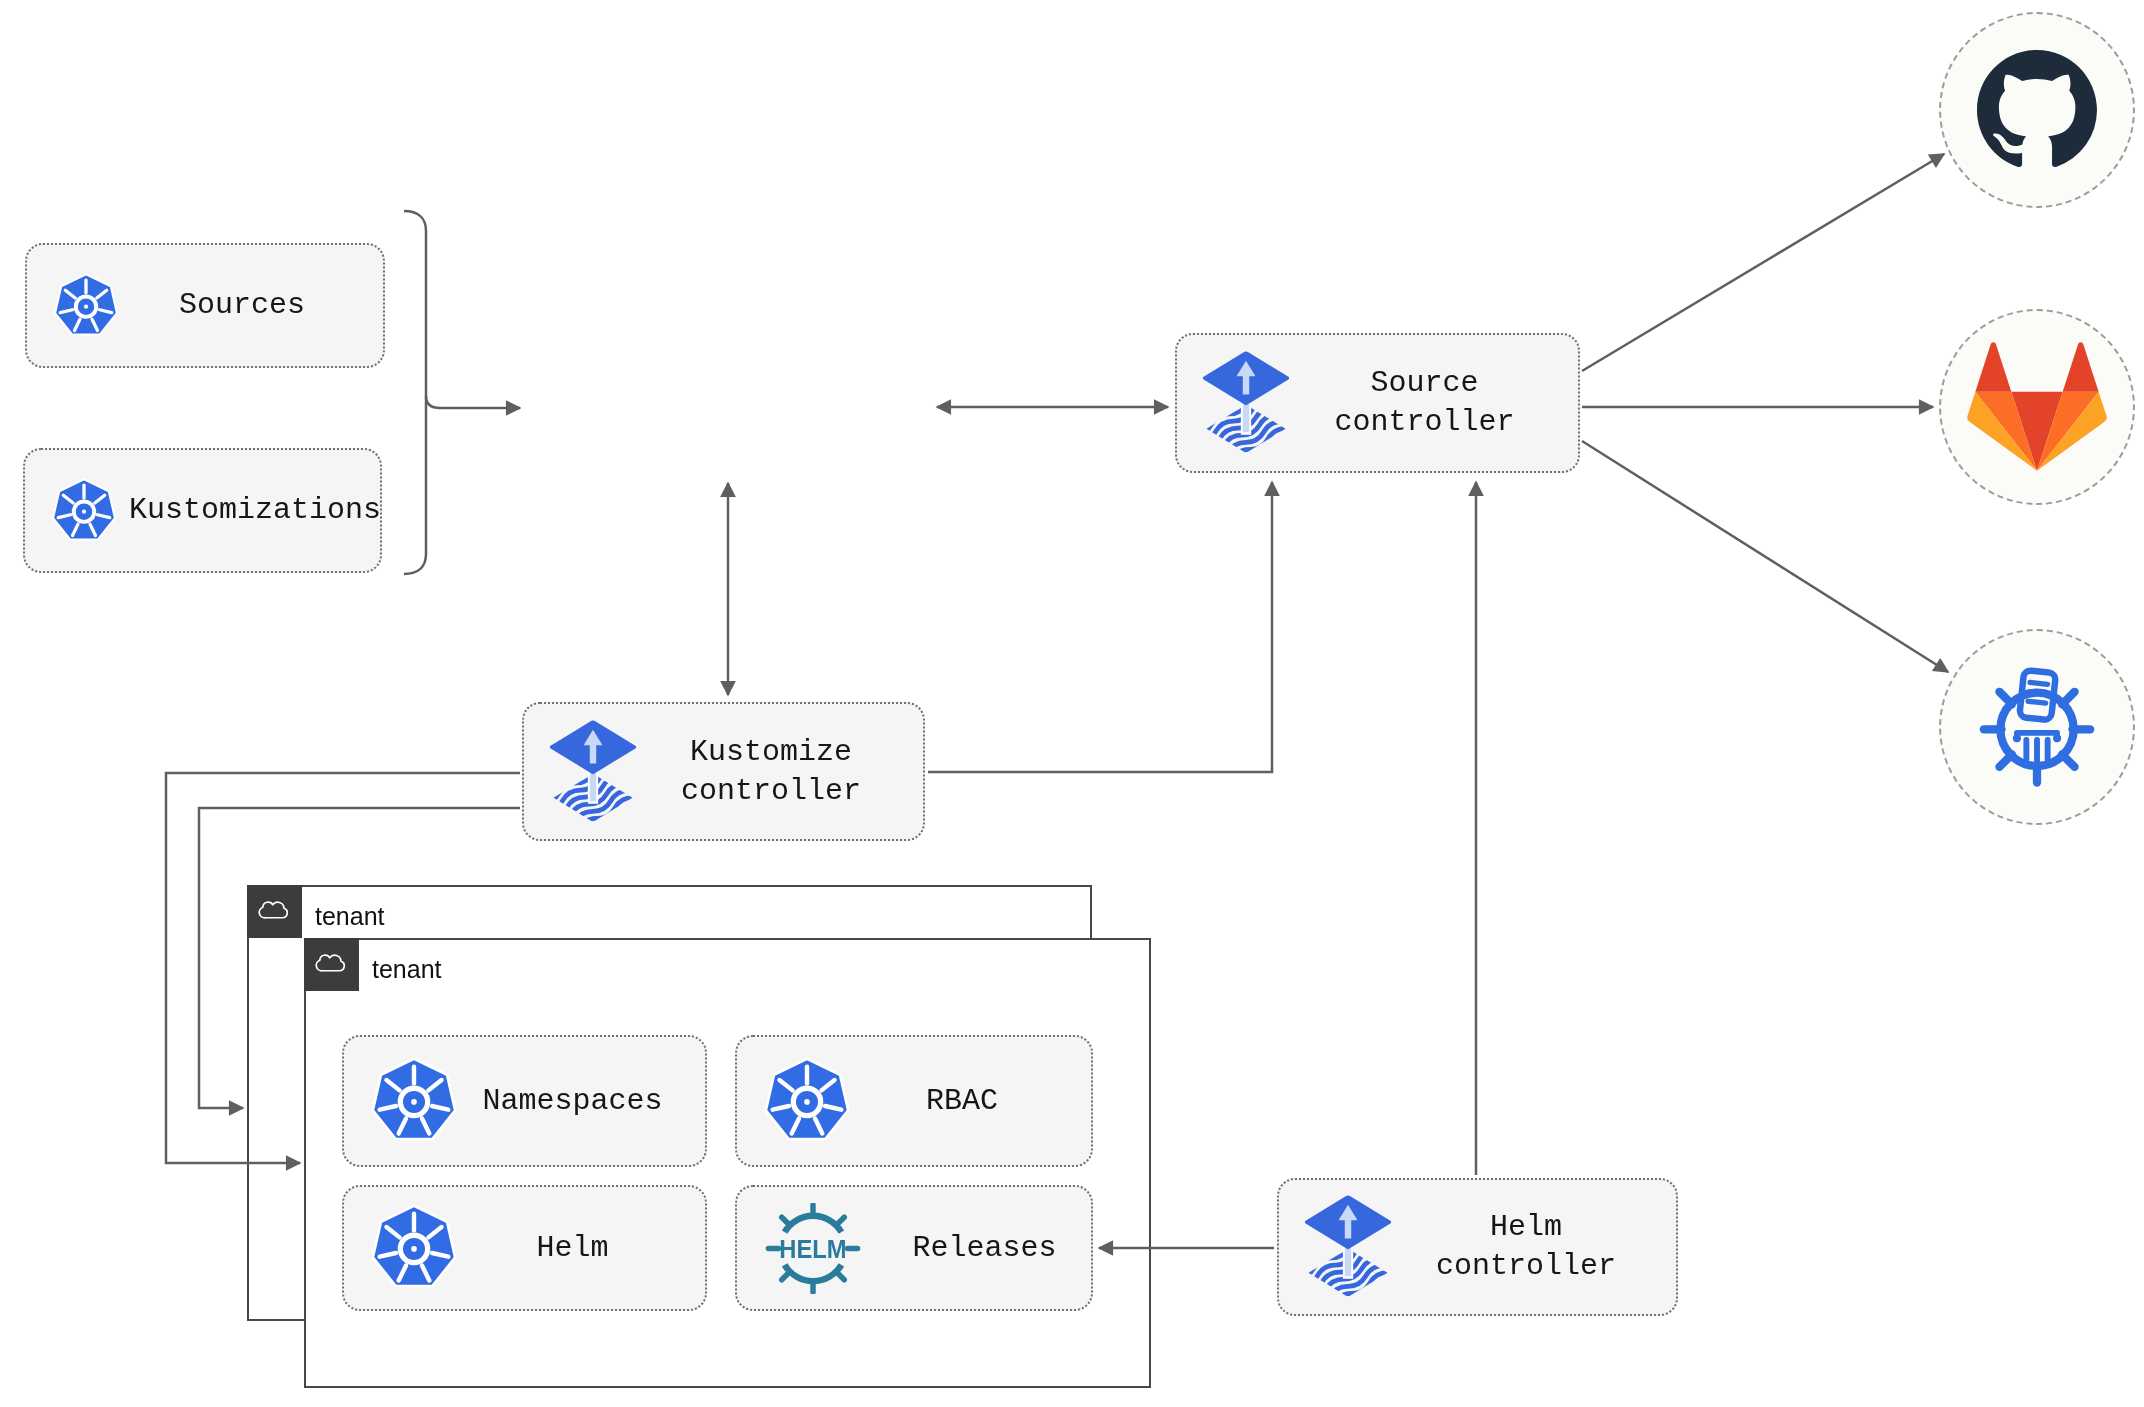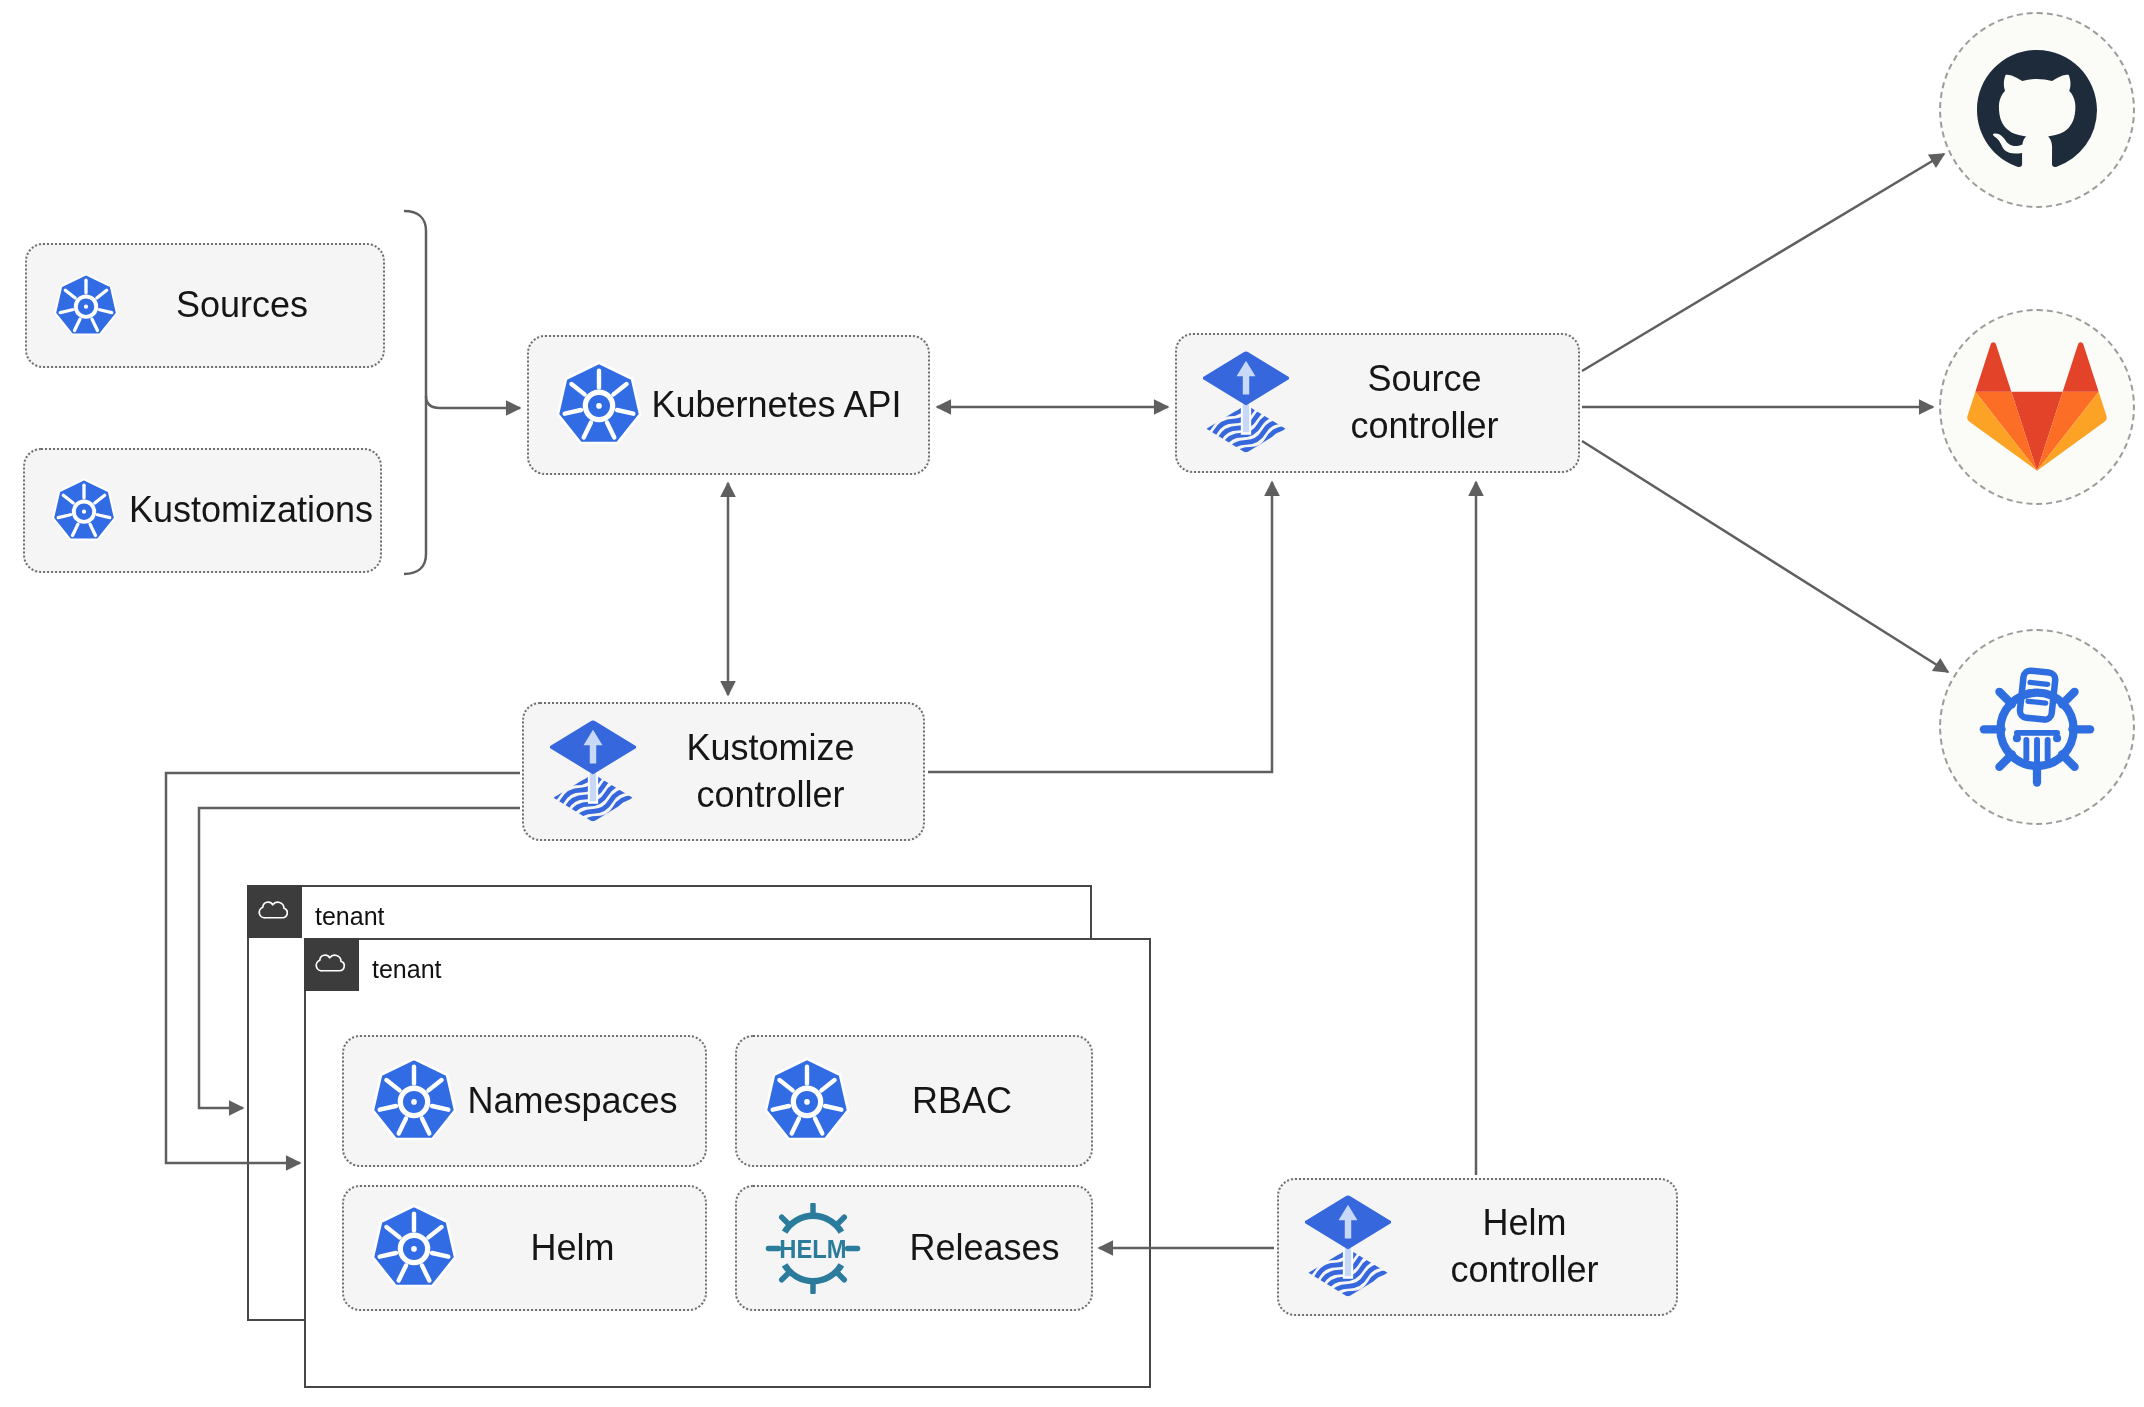--- a/index.html
+++ b/index.html
@@ -8,21 +8,21 @@
   
   .node{position:absolute;display:flex;align-items:center;box-sizing:border-box;
         background:var(--c-box_fill,#f5f5f5);border:2.5px dotted #6f6f6f;border-radius:18px;
         padding:0 18px 0 26px;z-index:3;}
   .node .icon{flex:0 0 auto;display:block;}
   .node .icon svg{display:block;width:100%;height:100%;}
   .ic-sm{width:66px;height:66px;}
   .ic-md{width:88px;height:88px;}
   .ic-flux{width:86px;height:104px;}
   .ic-helm{width:100px;height:91px;}
-  .node .label{flex:1;text-align:center;font-size:36px;color:#161616;line-height:1.3;}
+  .node .label{flex:1;text-align:center;font-size:30px;color:#161616;line-height:1.3;font-family:Liberation Mono, monospace;}
   .node.ctl .label{padding:0 45px;}
 
   
   .tenant{position:absolute;background:#fff;border:2.5px solid #474747;box-sizing:border-box;}
   .tenant .tab{position:absolute;left:-2.5px;top:-2.5px;width:55px;height:53px;
                background:var(--c-tenant_tab,#3c3c3c);display:flex;align-items:center;justify-content:center;}
   .tenant .tab svg{width:36px;height:22px;display:block;}
   .tenant .tlabel{position:absolute;left:66px;top:0;height:58px;display:flex;align-items:center;
                   font-size:25px;color:#111;}
 
@@ -130,28 +130,20 @@
 
   <div class="node" style="left:23px;top:448px;width:359px;height:125px;gap:12px;">
     <span class="icon ic-sm">
         <svg viewBox="0 0 100 100">
           <use href="#ic-k8s"></use>
         </svg>
       </span>
     <span class="label">Kustomizations</span>
   </div>
 
-  <div class="node" style="left:527px;top:335px;width:403px;height:140px;">
-    <span class="icon ic-md">
-        <svg viewBox="0 0 100 100">
-          <use href="#ic-k8s"></use>
-        </svg>
-      </span>
-    <span class="label">Kubernetes API</span>
-  </div>
 
   <div class="node ctl" style="left:1175px;top:333px;width:405px;height:140px;justify-content:flex-end;">
     <span class="icon ic-flux">
         <svg viewBox="0 0 100 120">
           <use href="#ic-flux"></use>
         </svg>
       </span>
     <span class="label">Source controller</span>
   </div>
 

